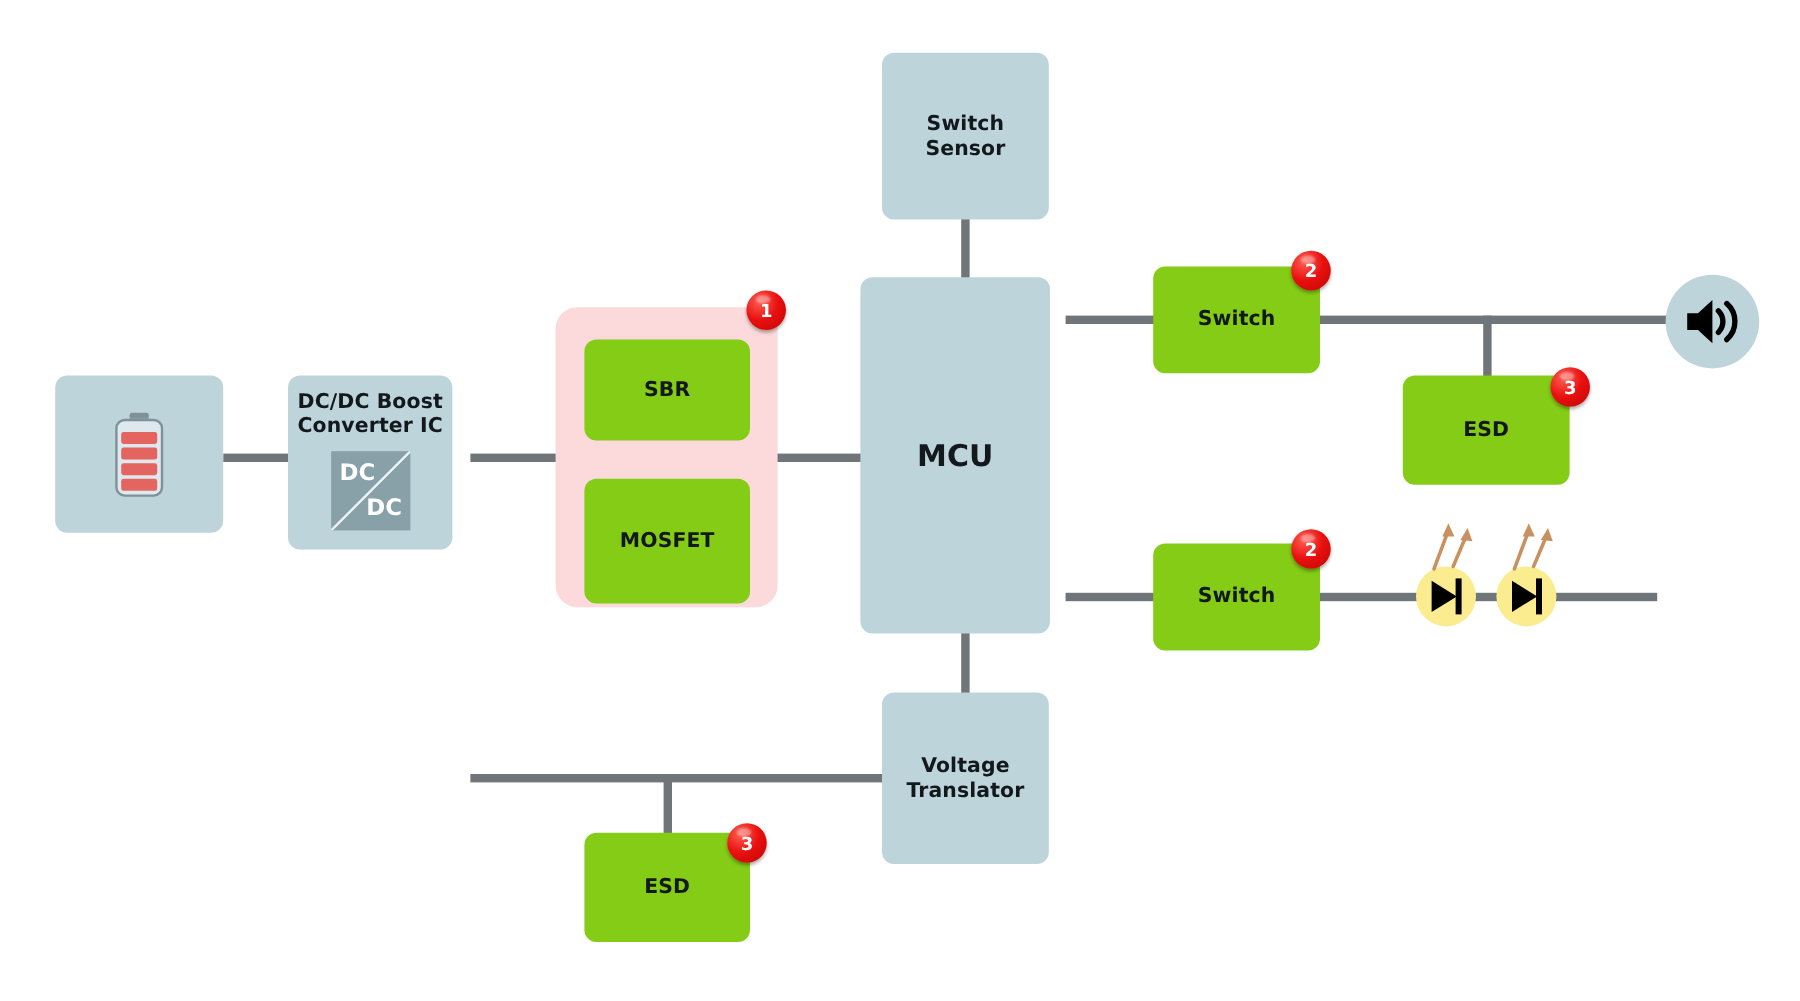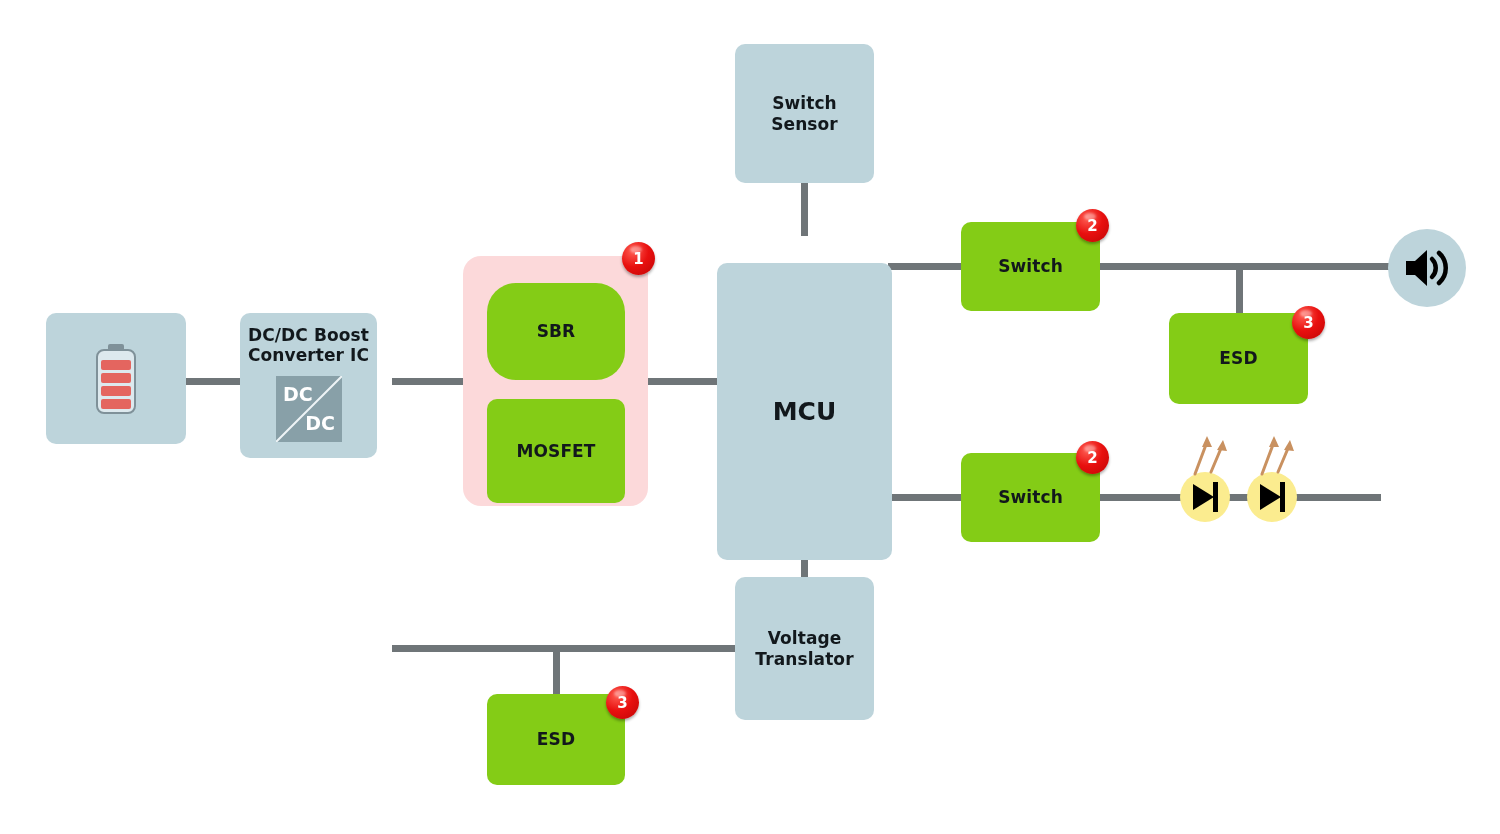--- a/index.html
+++ b/index.html
@@ -259,33 +259,33 @@
       <div class="slash"></div>
       <div class="t1">DC</div>
       <div class="t2">DC</div>
     </div>
   </div>
 
   <div class="node pink-group" style="left:463px; top:256px; width:185px; height:250px;"></div>
   <div class="badge" style="left:622px; top:242px;">
     <span>1</span>
   </div>
-  <div class="node pink-box" style="left:487px; top:283px; width:138px; height:97px;border-radius:29px;">
+  <div class="node pink-box" style="left:487px; top:283px; width:138px; height:84px;">
     <div class="label">SBR</div>
   </div>
   <div class="node pink-box" style="left:487px; top:399px; width:138px; height:104px;">
     <div class="label">MOSFET</div>
   </div>
 
   <div class="node blue-box" style="left:735px; top:44px; width:139px; height:139px;">
     <div class="label">Switch
 Sensor</div>
   </div>
 
-  <div class="node blue-box" style="left:717px; top:231px; width:175px; height:297px;margin-top:32px;">
+  <div class="node blue-box" style="left:717px; top:231px; width:158px; height:297px;">
     <div class="label-lg">MCU</div>
   </div>
 
   <div class="node pink-box" style="left:961px; top:222px; width:139px; height:89px;">
     <div class="label">Switch</div>
   </div>
   <div class="badge" style="left:1076px; top:209px;">
     <span>2</span>
   </div>
 

